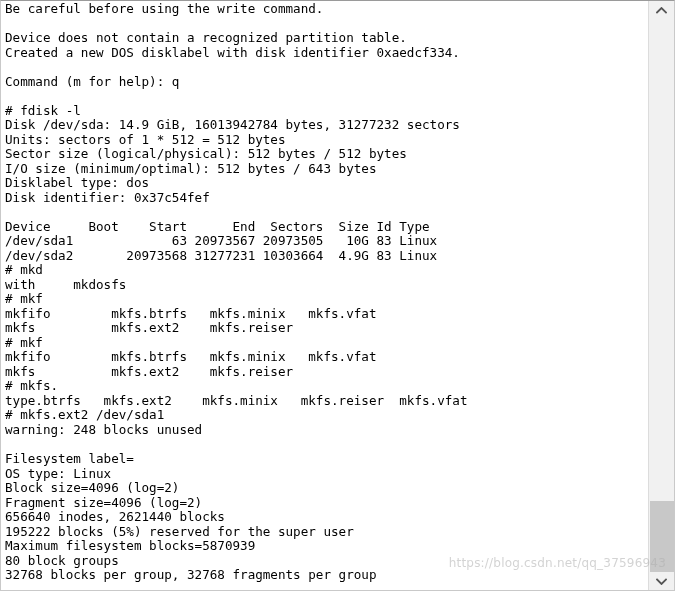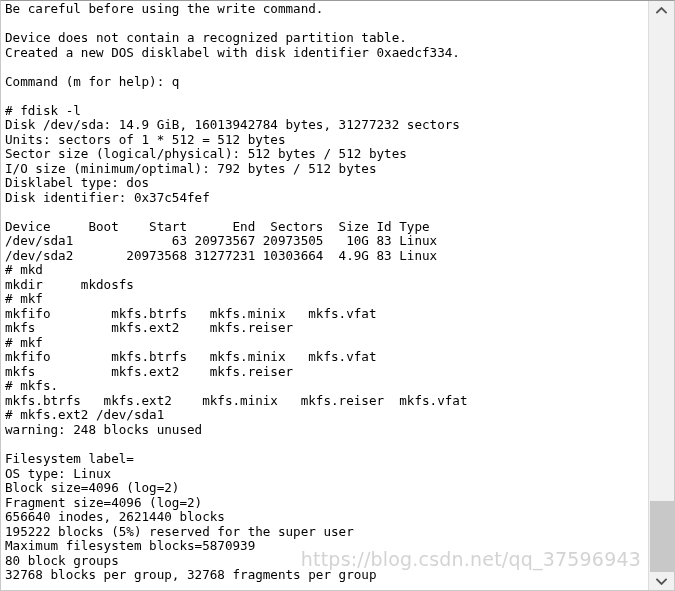--- a/index.html
+++ b/index.html
@@ -86,24 +86,24 @@
     left: 1px;
     width: 24px;
     top: 482px;
     height: 71px;
     background: #c8c8c8;
   }
 
   
   #watermark {
     position: absolute;
-    right: 33px;
+    right: 8px;
     bottom: 20px;
     font-family: "DejaVu Sans", "Liberation Sans", sans-serif;
-    font-size: 19px;
+    font-size: 12px;
     color: rgba(175,175,175,0.55);
     letter-spacing: 0.2px;
     white-space: nowrap;
     pointer-events: none;
     user-select: none;
   }
 </style>
 </head>
 <body>
 
@@ -114,37 +114,37 @@
       <div class="console-line">&nbsp;</div>
       <div class="console-line">Device does not contain a recognized partition table.</div>
       <div class="console-line">Created a new DOS disklabel with disk identifier 0xaedcf334.</div>
       <div class="console-line">&nbsp;</div>
       <div class="console-line">Command (m for help): q</div>
       <div class="console-line">&nbsp;</div>
       <div class="console-line"># fdisk -l</div>
       <div class="console-line">Disk /dev/sda: 14.9 GiB, 16013942784 bytes, 31277232 sectors</div>
       <div class="console-line">Units: sectors of 1 * 512 = 512 bytes</div>
       <div class="console-line">Sector size (logical/physical): 512 bytes / 512 bytes</div>
-      <div class="console-line">I/O size (minimum/optimal): 792 bytes / 512 bytes</div>
+      <div class="console-line">I/O size (minimum/optimal): 512 bytes / 643 bytes</div>
       <div class="console-line">Disklabel type: dos</div>
       <div class="console-line">Disk identifier: 0x37c54fef</div>
       <div class="console-line">&nbsp;</div>
       <div class="console-line">Device     Boot    Start      End  Sectors  Size Id Type</div>
       <div class="console-line">/dev/sda1             63 20973567 20973505   10G 83 Linux</div>
       <div class="console-line">/dev/sda2       20973568 31277231 10303664  4.9G 83 Linux</div>
       <div class="console-line"># mkd</div>
-      <div class="console-line">mkdir     mkdosfs</div>
+      <div class="console-line">with     mkdosfs</div>
       <div class="console-line"># mkf</div>
       <div class="console-line">mkfifo        mkfs.btrfs   mkfs.minix   mkfs.vfat</div>
       <div class="console-line">mkfs          mkfs.ext2    mkfs.reiser</div>
       <div class="console-line"># mkf</div>
       <div class="console-line">mkfifo        mkfs.btrfs   mkfs.minix   mkfs.vfat</div>
       <div class="console-line">mkfs          mkfs.ext2    mkfs.reiser</div>
       <div class="console-line"># mkfs.</div>
-      <div class="console-line">mkfs.btrfs   mkfs.ext2    mkfs.minix   mkfs.reiser  mkfs.vfat</div>
+      <div class="console-line">type.btrfs   mkfs.ext2    mkfs.minix   mkfs.reiser  mkfs.vfat</div>
       <div class="console-line"># mkfs.ext2 /dev/sda1</div>
       <div class="console-line">warning: 248 blocks unused</div>
       <div class="console-line">&nbsp;</div>
       <div class="console-line">Filesystem label=</div>
       <div class="console-line">OS type: Linux</div>
       <div class="console-line">Block size=4096 (log=2)</div>
       <div class="console-line">Fragment size=4096 (log=2)</div>
       <div class="console-line">656640 inodes, 2621440 blocks</div>
       <div class="console-line">195222 blocks (5%) reserved for the super user</div>
       <div class="console-line">Maximum filesystem blocks=5870939</div>

